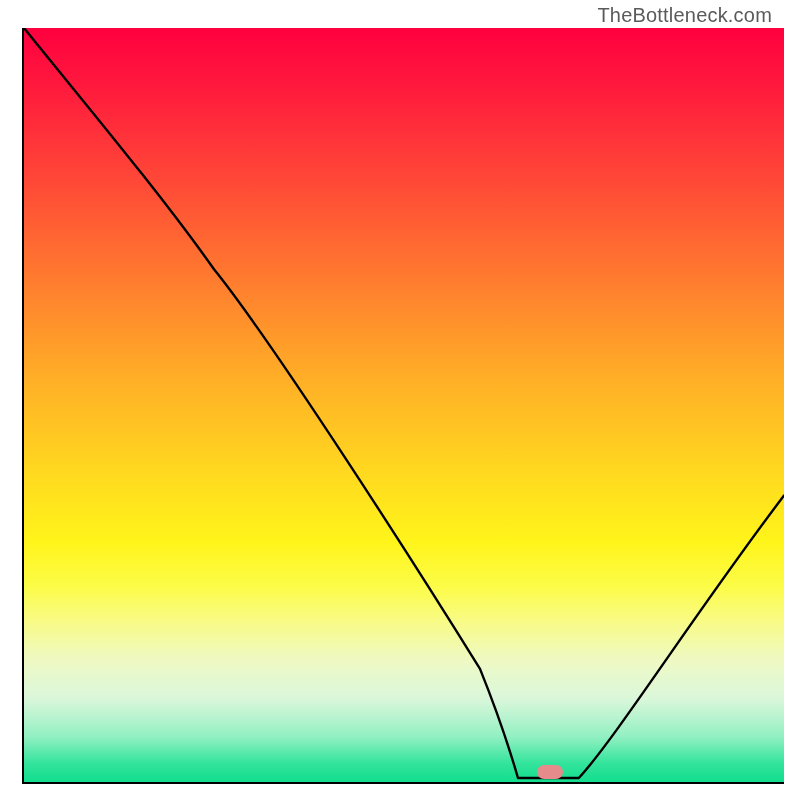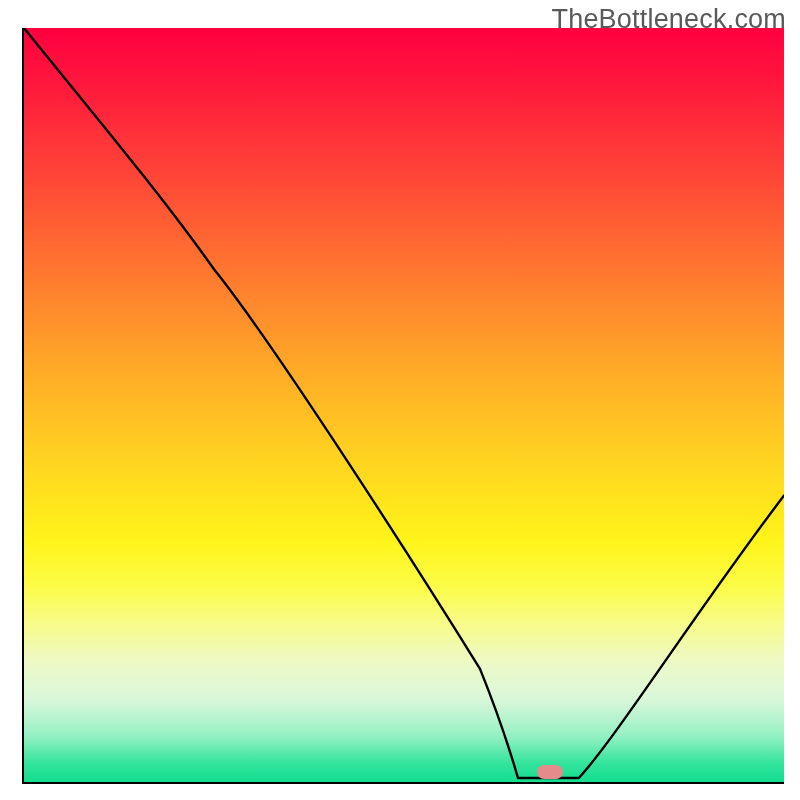--- a/index.html
+++ b/index.html
@@ -6,22 +6,22 @@
   body {
     width: 800px;
     height: 800px;
     position: relative;
     background: #fff;
     font-family: Arial, Helvetica, sans-serif;
   }
   .watermark {
     position: absolute;
     top: 4px;
-    right: 14px;
-    font-size: 27px;
+    right: 28px;
+    font-size: 20px;
     font-weight: 500;
     color: #5a5a5a;
     letter-spacing: 0.2px;
     z-index: 10;
   }
   .plot-area {
     position: absolute;
     left: 22px;
     top: 28px;
     width: 762px;   

